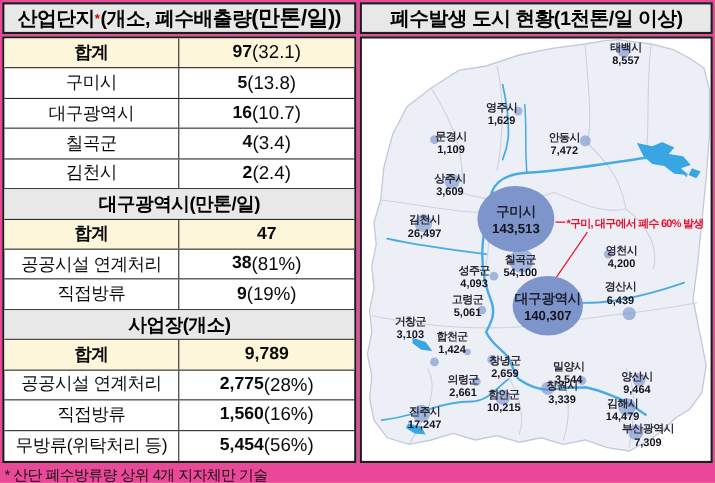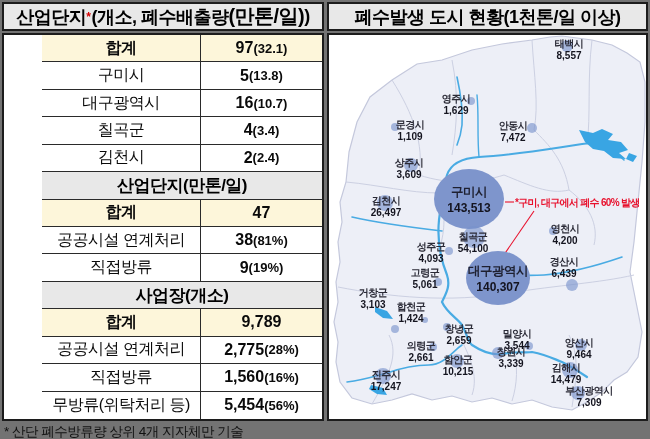--- a/index.html
+++ b/index.html
@@ -1,31 +1,31 @@
 <!DOCTYPE html>
 <html><head>
 <meta charset="utf-8">
 <style>
   * { margin:0; padding:0; box-sizing:border-box; }
   html,body { width:650px; height:439px; background:#fff; font-family:"Liberation Sans","DejaVu Sans",sans-serif; }
-  .page { position:relative; width:650px; height:439px; background:#737373; overflow:hidden; }
+  .page { position:relative; width:650px; height:439px; background:#ec4899; overflow:hidden; }
 
   
   .left-panel { position:absolute; left:2px; top:2px; width:322px; height:437px; }
   .panel-title { height:29px; border:2px solid #1c1c1c; background:#e8e8e8; display:flex; align-items:center; justify-content:center; font-weight:700; font-size:18px; color:#000; letter-spacing:-0.5px; white-space:nowrap; }
   .panel-title .small { font-size:20px; font-weight:700; }
   .panel-title .star { color:#d40000; font-size:12px; vertical-align:super; font-weight:700; margin-right:1px; }
-  .table-box { margin-top:2px; height:388px; border:2px solid #1c1c1c; display:grid; grid-auto-rows:1fr; background:#fff;padding-left:38px; }
+  .table-box { margin-top:2px; height:388px; border:2px solid #1c1c1c; display:grid; grid-auto-rows:1fr; background:#fff; }
   .t-row { display:grid; grid-template-columns:159px 1fr; border-bottom:1px solid #2a2a2a; align-items:stretch; }
   .t-row:last-child { border-bottom:none;text-align:right; }
   .t-header { display:flex; align-items:center; justify-content:center; background:#e8e8e8; font-weight:700; font-size:17px; color:#000; letter-spacing:-0.5px; border-bottom:1px solid #2a2a2a; }
   .t-label { display:flex; align-items:center; justify-content:center; font-size:16px; color:#0a0a0a; border-right:1px solid #2a2a2a; letter-spacing:-0.5px; white-space:nowrap; }
   .t-value { display:flex; align-items:center; justify-content:center; color:#0a0a0a; white-space:nowrap; }
   .t-value .num { font-weight:700; font-size:16px; }
-  .t-value .paren { font-size:13px; font-weight:700; }
+  .t-value .paren { font-size:17px; font-weight:400; }
   .t-total { background:#fdf6da; }
   .t-total .t-label { font-weight:700; }
   .footnote { position:absolute; left:2px; top:421px; width:320px; font-size:13.5px; color:#111; letter-spacing:-0.5px; white-space:nowrap; }
 
   
   .right-panel { position:absolute; left:327px; top:2px; width:321px; height:419px; }
   .map-box { margin-top:2px; position:relative; height:388px; border:2px solid #1c1c1c; background:#fff; overflow:hidden; }
   .map-inner { position:absolute; left:0; top:0; width:317px; height:384px; }
   .map-inner svg { position:absolute; left:0; top:0; }
 
@@ -81,21 +81,21 @@
             <span class="paren">(3.4)</span>
           </div>
         </div>
         <div class="t-row t-data">
           <div class="t-label">김천시</div>
           <div class="t-value">
             <span class="num">2</span>
             <span class="paren">(2.4)</span>
           </div>
         </div>
-        <div class="t-row t-header">산업단지(만톤/일)</div>
+        <div class="t-row t-header">대구광역시(만톤/일)</div>
         <div class="t-row t-data t-total">
           <div class="t-label">합계</div>
           <div class="t-value">
             <span class="num">47</span>
           </div>
         </div>
         <div class="t-row t-data">
           <div class="t-label">공공시설 연계처리</div>
           <div class="t-value">
             <span class="num">38</span>

